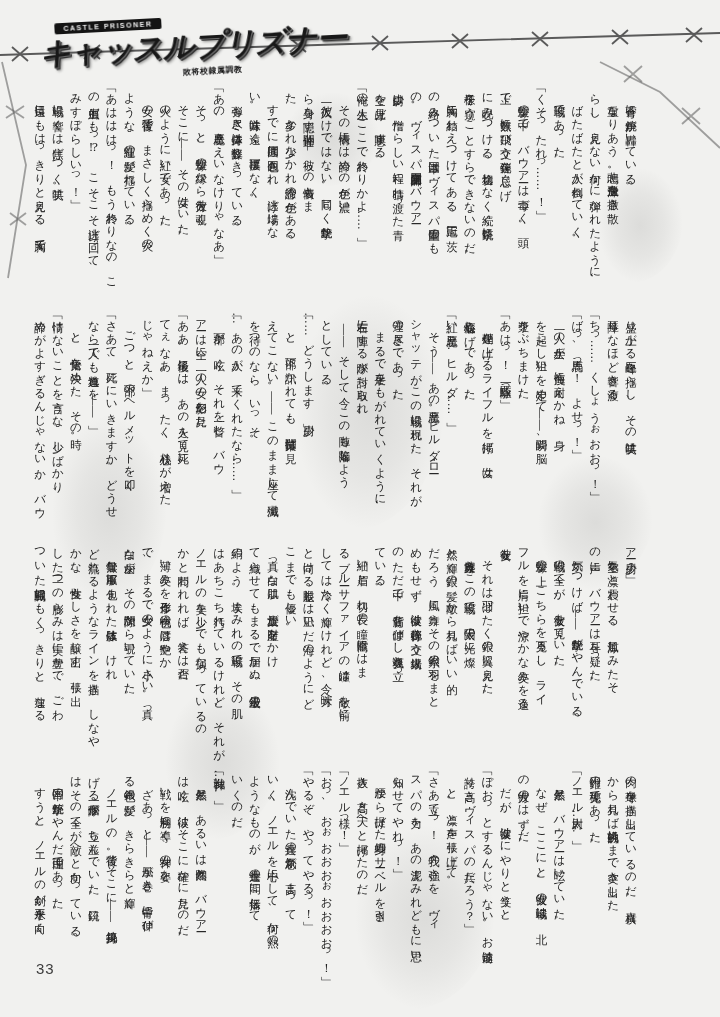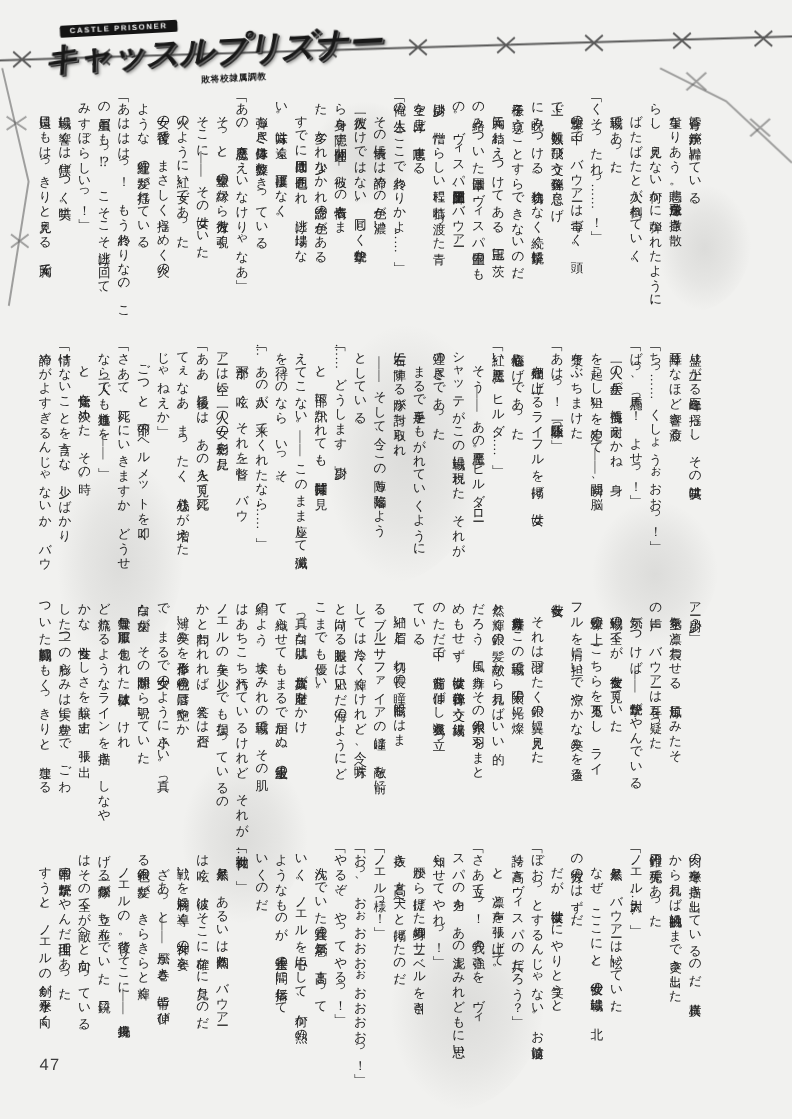--- a/index.html
+++ b/index.html
@@ -217,13 +217,13 @@
     <p>　戦いを勝利に導く、女神の姿を。</p>
     <p>　ざあっと――風が巻き、背中に伸び</p>
     <p>る銀色の髪が、きらきらと輝く。</p>
     <p>　ノエルの、背後。そこに――銃身掲</p>
     <p>げる一個隊が、立ち並んでいた。銃口</p>
     <p>はその全てが敵へと向かっている。</p>
     <p>　帝国の銃撃がやんだ理由であった。</p>
     <p>　すうと。ノエルの剣が水平を向く。</p>
   </div>
 
-<div class="page-number">47</div>
+<div class="page-number">33</div>
 
 </body></html>

